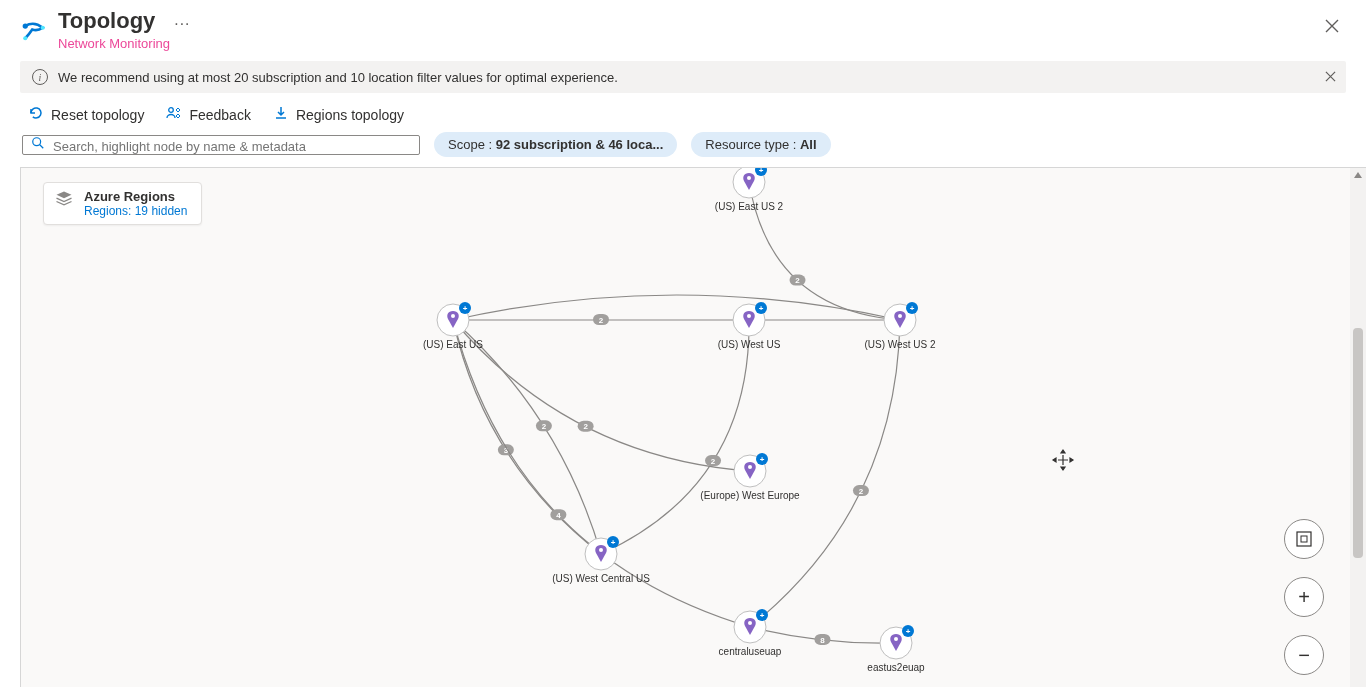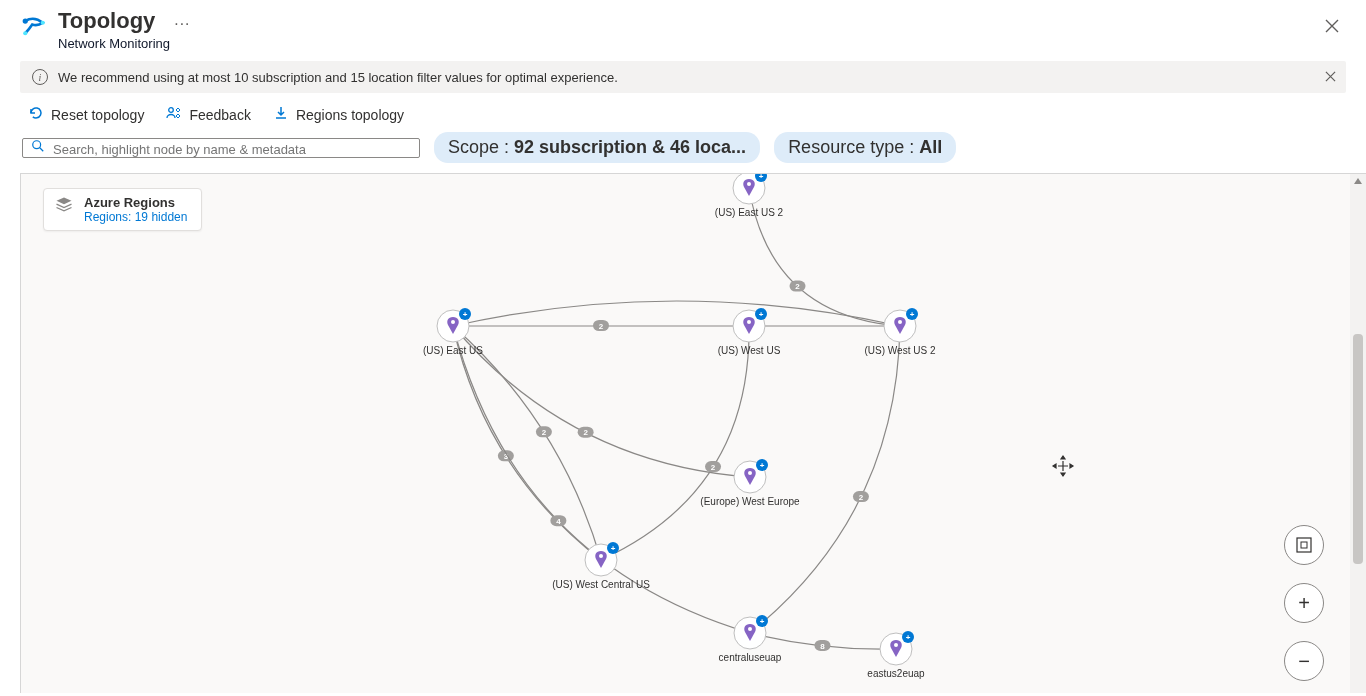--- a/index.html
+++ b/index.html
@@ -1,34 +1,34 @@
 <!DOCTYPE html>
 <html><head>
 <meta charset="utf-8">
 <style>
   * { box-sizing: border-box; margin: 0; padding: 0; }
   html, body { width: 1366px; height: 696px; font-family: "Segoe UI", Arial, sans-serif; background: #fff; color: #323130; overflow: hidden; }
-  .header { display: flex; align-items: center; padding: 8px 20px 4px 20px; position: relative; }
+  .header { display: flex; align-items: flex-end; padding: 8px 20px 4px 20px; position: relative; }
   .header-icon svg { width: 28px; height: 28px; }
   .header-text { margin-left: 10px; }
   .header-title { font-size: 22px; font-weight: 600; display: inline-block; }
   .header-ellipsis { font-size: 16px; color: #605e5c; margin-left: 14px; vertical-align: middle; }
-  .header-subtitle { font-size: 13px; color: #0f172a; margin-top: 2px; }
+  .header-subtitle { font-size: 13px; color: #ec4899; margin-top: 2px; }
   .close-btn { position: absolute; right: 26px; top: 18px; font-size: 18px; color: #605e5c; cursor: pointer; }
   .info-banner { margin: 6px 20px 0 20px; background: #f3f2f1; border-radius: 2px; display: flex; align-items: center; padding: 8px 12px; font-size: 13px; position: relative; }
   .info-banner .info-icon { width: 16px; height: 16px; border: 1px solid #605e5c; border-radius: 50%; display: inline-flex; align-items: center; justify-content: center; font-size: 10px; font-style: italic; font-family: serif; margin-right: 10px; color:#605e5c; }
   .info-banner .dismiss { position: absolute; right: 10px; font-size: 14px; color: #605e5c; cursor: pointer; }
   .toolbar { display: flex; align-items: flex-start; gap: 22px; padding: 12px 28px 8px 28px; font-size: 14px; color: #323130; }
   .toolbar-item { display: inline-flex; align-items: center; gap: 7px; cursor: pointer; }
   .toolbar-item svg { width: 16px; height: 16px; }
   .filter-row { display: flex; align-items: center; gap: 14px; padding: 0 22px 10px 22px; }
   .search-box { display: flex; align-items: flex-end; border: 1px solid #8a8886; border-radius: 2px; width: 398px; height: 20px; padding: 0 8px; }
   .search-box svg { width: 14px; height: 14px; color: #0078d4; margin-right: 8px; flex: none;}
   .search-box input { border: none; outline: none; font-size: 13px; flex: 1; color: #323130; background: transparent; }
-  .pill { background: #deecf9; color: #323130; font-size: 18px; border-radius: 14px; padding: 5px 14px; white-space: nowrap; }
+  .pill { background: #deecf9; color: #323130; font-size: 13px; border-radius: 14px; padding: 5px 14px; white-space: nowrap; }
   .pill b, .pill .strong { font-weight: 600; }
   .canvas-wrap { position: relative; margin: 0 0 0 20px; height: 520px; border: 1px solid #d6d6d6; border-right: none; border-bottom: none; overflow: hidden; background: #faf9f8; }
   .scrollbar-right { position: absolute; top: 0; right: 0; width: 16px; height: 100%; background: #f3f2f1; }
   .scrollbar-right::before { content: ""; position: absolute; top: 4px; left: 4px; width: 0; height: 0; border-left: 4px solid transparent; border-right: 4px solid transparent; border-bottom: 6px solid #8a8886; }
   .scrollbar-right .thumb { position: absolute; left: 3px; width: 10px; top: 160px; height: 230px; background: #c8c6c4; border-radius: 4px; }
   .layer-card { position: absolute; top: 14px; left: 22px; background: #fff; border: 1px solid #e1dfdd; border-radius: 4px; padding: 6px 14px 6px 10px; display: flex; align-items: flex-start; gap: 10px; box-shadow: 0 1px 2px rgba(0,0,0,.05); }
   .layer-icon svg { width: 20px; height: 20px; }
   .layer-text .t1 { font-size: 13px; font-weight: 600; }
   .layer-text .t2 { font-size: 12px; color: #0078d4; }
   svg.graph { position: absolute; inset: 0; width: 100%; height: 100%; }
@@ -65,21 +65,21 @@
   </div>
   <span class="close-btn">
     <svg viewBox="0 0 16 16" width="16" height="16">
         <path d="M2 2 L14 14 M14 2 L2 14" stroke="#605e5c" stroke-width="1.4"></path>
       </svg>
   </span>
 </div>
 
 <div class="info-banner">
   <span class="info-icon">i</span>
-  <span>We recommend using at most 10 subscription and 15 location filter values for optimal experience.</span>
+  <span>We recommend using at most 20 subscription and 10 location filter values for optimal experience.</span>
   <span class="dismiss">
     <svg viewBox="0 0 12 12" width="11" height="11">
         <path d="M1 1 L11 11 M11 1 L1 11" stroke="#605e5c" stroke-width="1.3"></path>
       </svg>
   </span>
 </div>
 
 <div class="toolbar">
   <span class="toolbar-item">
     <span>

